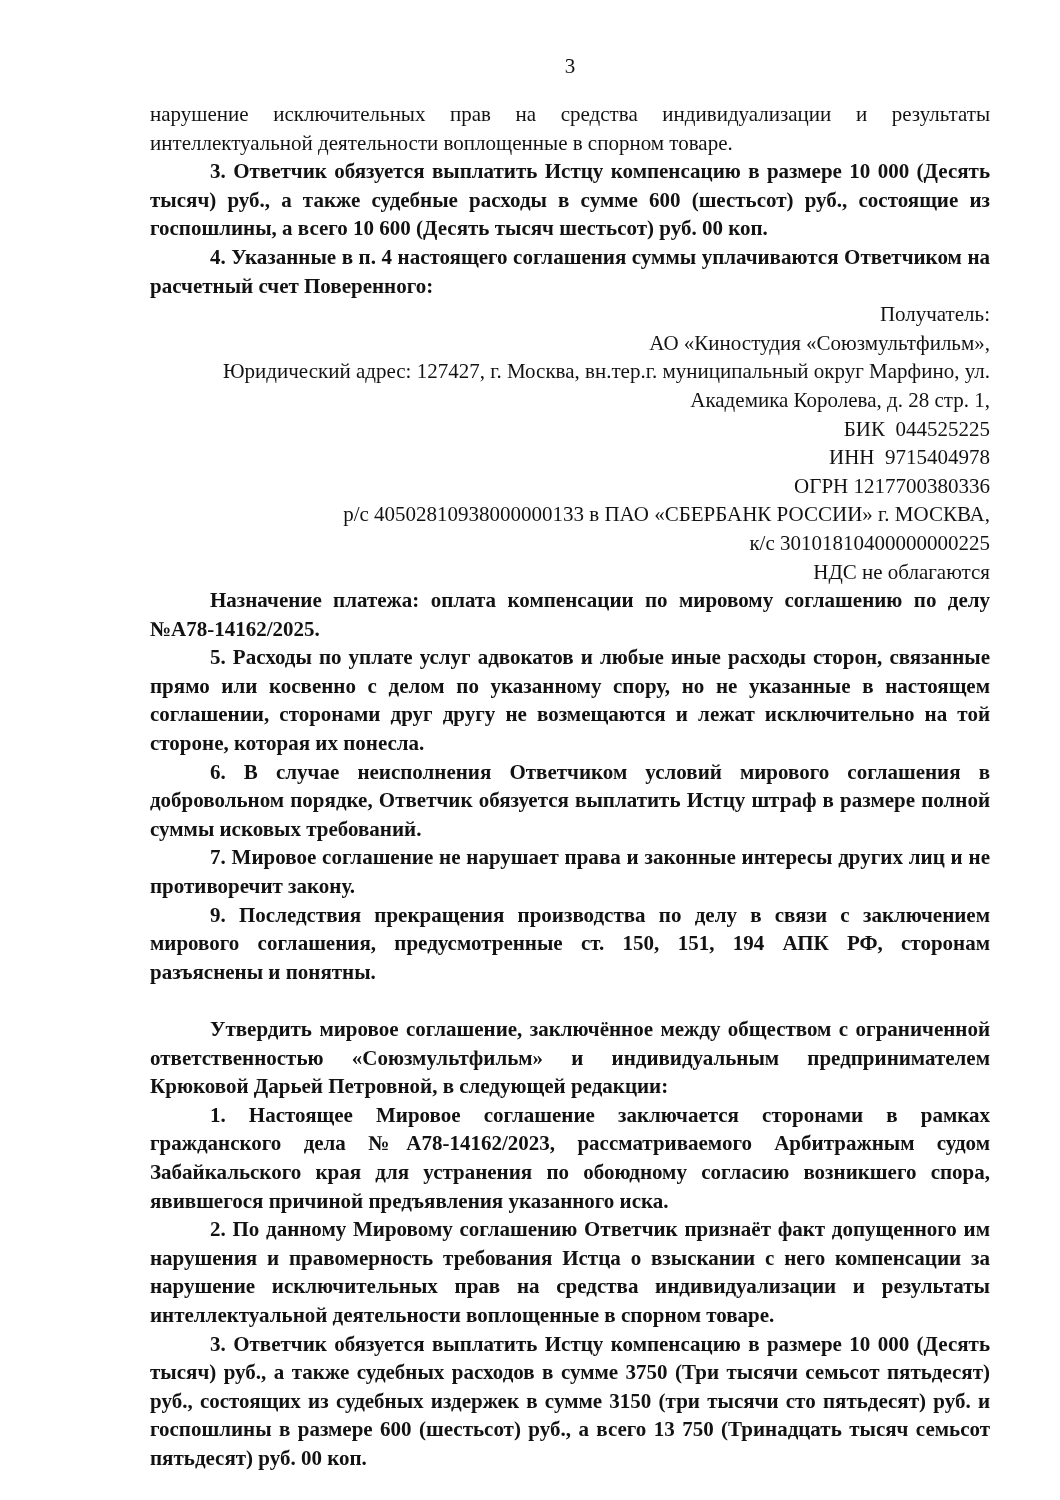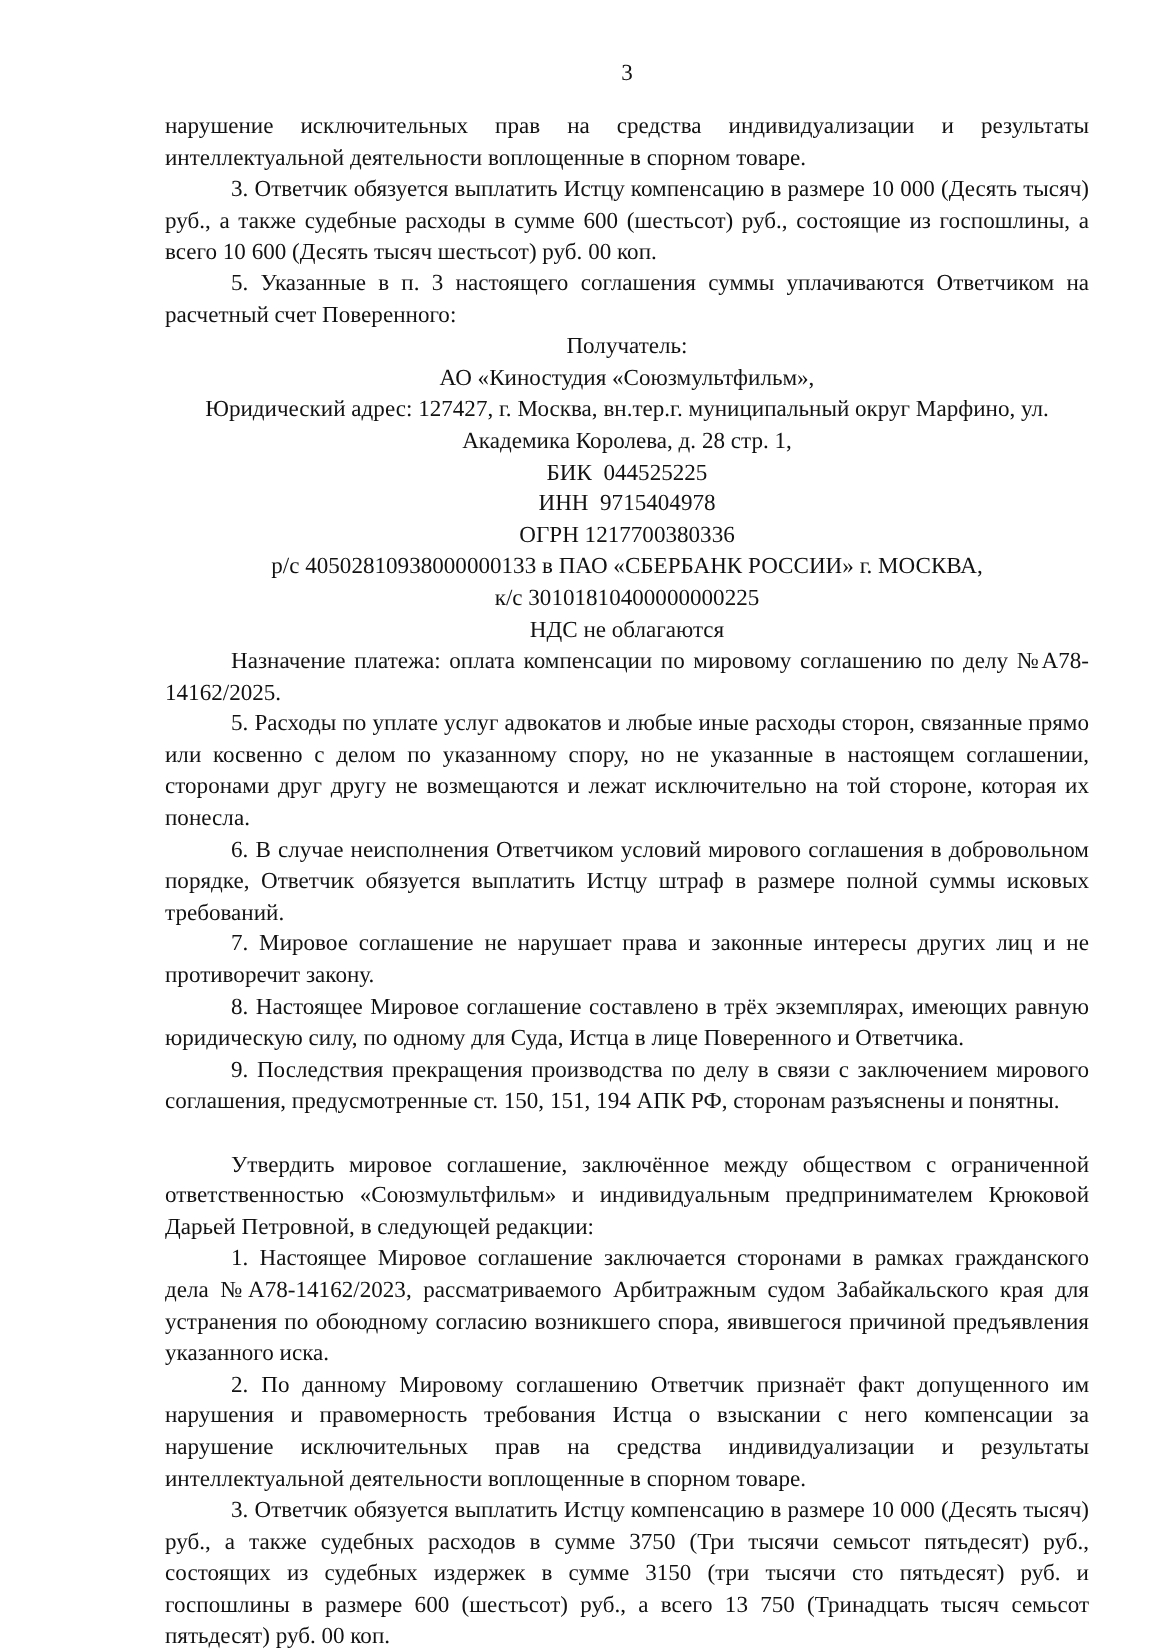--- a/index.html
+++ b/index.html
@@ -24,59 +24,59 @@
     margin-bottom: 20px;
   }
   p {
     margin: 0;
     font-size: 21px;
     line-height: 28.6px;
   }
   .just {
     text-align: justify;
     text-indent: 60px;
+    font-weight: bold;
   }
   .cont {
     text-align: justify;
     text-indent: 0;
   }
   .left {
-    text-align: center;
+    text-align: right;
     white-space: pre-wrap;
   }
   .blank-line {
     height: 28.6px;
   }
 </style>
 </head>
 <body>
 
 <div class="page">
   <div class="page-number">3</div>
 
   <p class="cont">нарушение исключительных прав на средства индивидуализации и результаты интеллектуальной деятельности воплощенные в спорном товаре.</p>
   <p class="just">3. Ответчик обязуется выплатить Истцу компенсацию в размере 10 000 (Десять тысяч) руб., а также судебные расходы в сумме 600 (шестьсот) руб., состоящие из госпошлины, а всего 10 600 (Десять тысяч шестьсот) руб. 00 коп.</p>
-  <p class="just">5. Указанные в п. 3 настоящего соглашения суммы уплачиваются Ответчиком на расчетный счет Поверенного:</p>
+  <p class="just">4. Указанные в п. 4 настоящего соглашения суммы уплачиваются Ответчиком на расчетный счет Поверенного:</p>
 
   <p class="left">Получатель:</p>
   <p class="left">АО «Киностудия «Союзмультфильм»,</p>
   <p class="left">Юридический адрес: 127427, г. Москва, вн.тер.г. муниципальный округ Марфино, ул.
 Академика Королева, д. 28 стр. 1,</p>
   <p class="left">БИК  044525225</p>
   <p class="left">ИНН  9715404978</p>
   <p class="left">ОГРН 1217700380336</p>
   <p class="left">р/с 40502810938000000133 в ПАО «СБЕРБАНК РОССИИ» г. МОСКВА,</p>
   <p class="left">к/с 30101810400000000225</p>
   <p class="left">НДС не облагаются</p>
 
   <p class="just">Назначение платежа: оплата компенсации по мировому соглашению по делу №А78-14162/2025.</p>
   <p class="just">5. Расходы по уплате услуг адвокатов и любые иные расходы сторон, связанные прямо или косвенно с делом по указанному спору, но не указанные в настоящем соглашении, сторонами друг другу не возмещаются и лежат исключительно на той стороне, которая их понесла.</p>
   <p class="just">6. В случае неисполнения Ответчиком условий мирового соглашения в добровольном порядке, Ответчик обязуется выплатить Истцу штраф в размере полной суммы исковых требований.</p>
   <p class="just">7. Мировое соглашение не нарушает права и законные интересы других лиц и не противоречит закону.</p>
-  <p class="just">8. Настоящее Мировое соглашение составлено в трёх экземплярах, имеющих равную юридическую силу, по одному для Суда, Истца в лице Поверенного и Ответчика.</p>
   <p class="just">9. Последствия прекращения производства по делу в связи с заключением мирового соглашения, предусмотренные ст. 150, 151, 194 АПК РФ, сторонам разъяснены и понятны.</p>
 
   <div class="blank-line"></div>
 
   <p class="just">Утвердить мировое соглашение, заключённое между обществом с ограниченной ответственностью «Союзмультфильм» и индивидуальным предпринимателем Крюковой Дарьей Петровной, в следующей редакции:</p>
   <p class="just">1. Настоящее Мировое соглашение заключается сторонами в рамках гражданского дела №А78-14162/2023, рассматриваемого Арбитражным судом Забайкальского края для устранения по обоюдному согласию возникшего спора, явившегося причиной предъявления указанного иска.</p>
   <p class="just">2. По данному Мировому соглашению Ответчик признаёт факт допущенного им нарушения и правомерность требования Истца о взыскании с него компенсации за нарушение исключительных прав на средства индивидуализации и результаты интеллектуальной деятельности воплощенные в спорном товаре.</p>
   <p class="just">3. Ответчик обязуется выплатить Истцу компенсацию в размере 10 000 (Десять тысяч) руб., а также судебных расходов в сумме 3750 (Три тысячи семьсот пятьдесят) руб., состоящих из судебных издержек в сумме 3150 (три тысячи сто пятьдесят) руб. и госпошлины в размере 600 (шестьсот) руб., а всего 13 750 (Тринадцать тысяч семьсот пятьдесят) руб. 00 коп.</p>
 </div>
 

